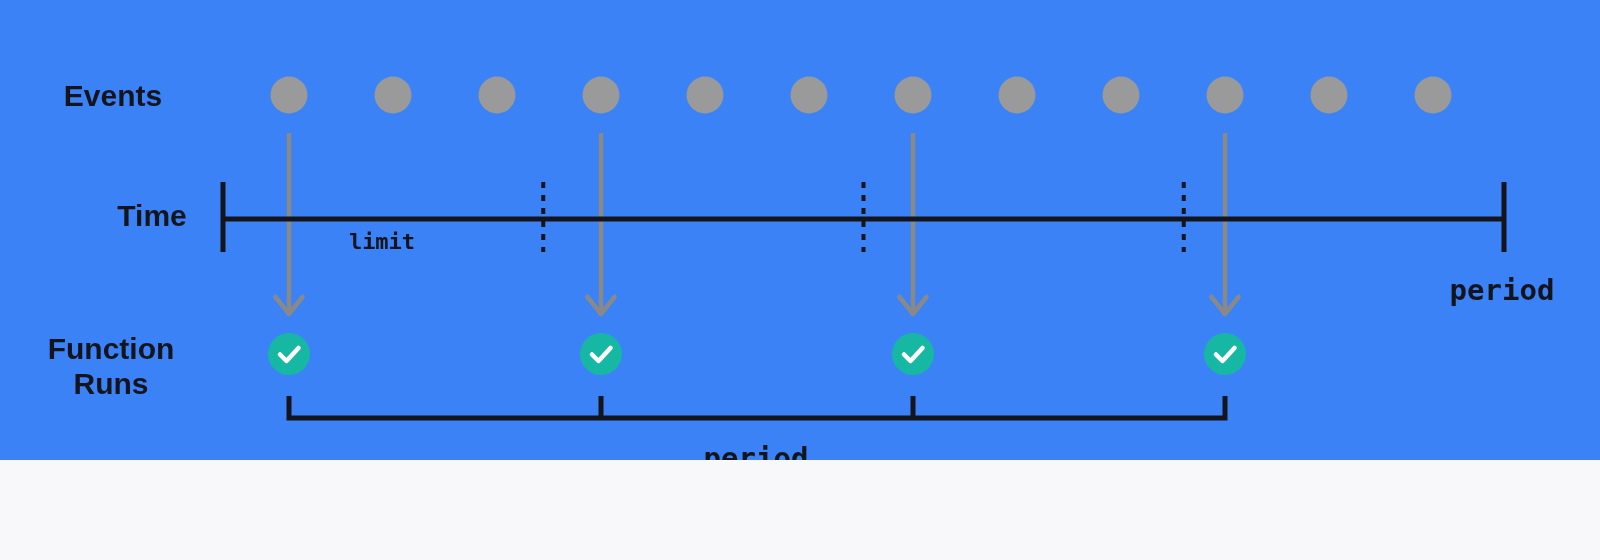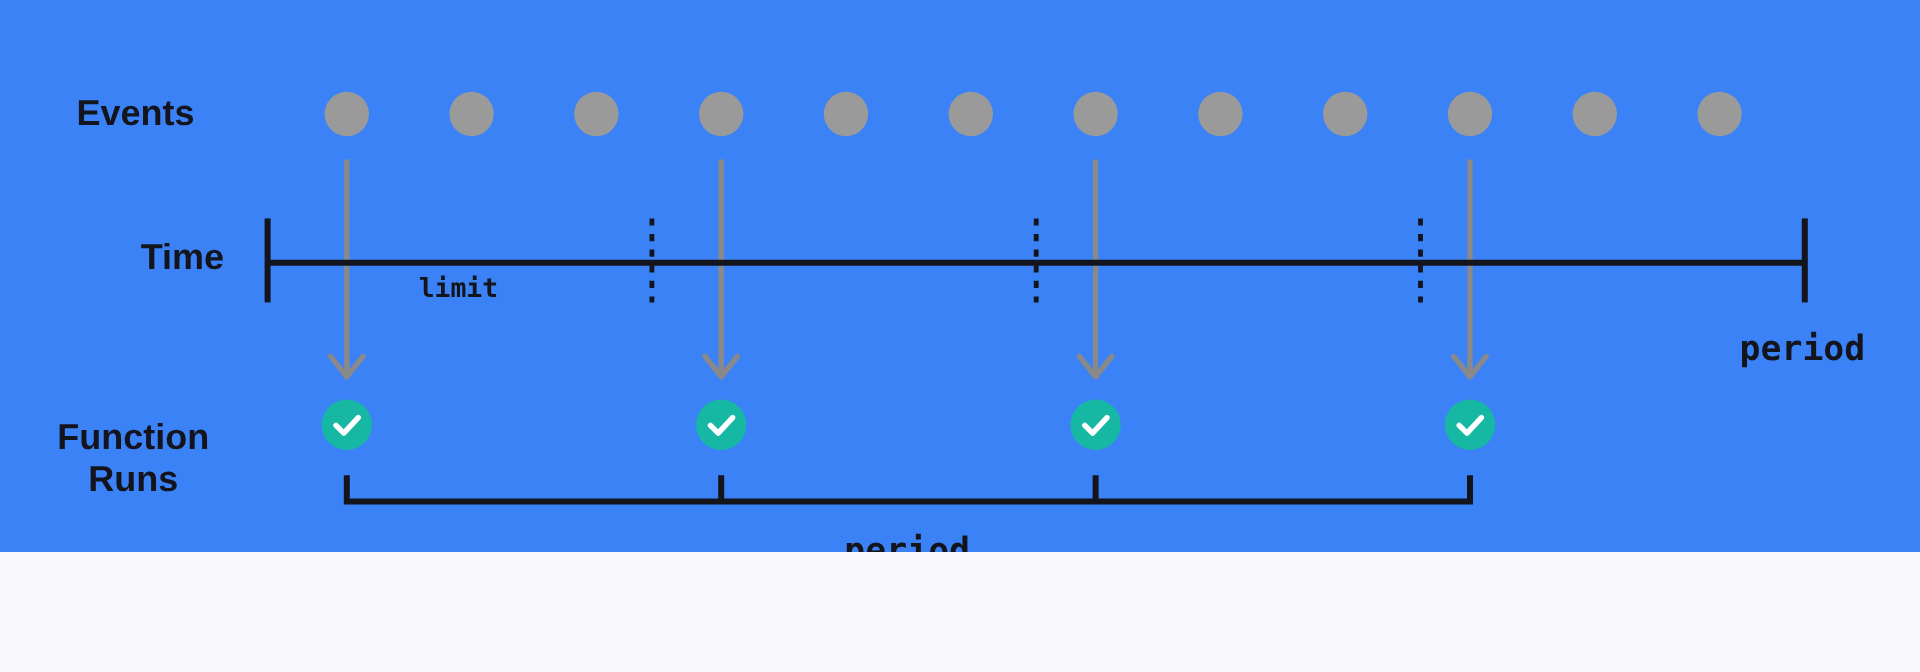--- a/index.html
+++ b/index.html
@@ -25,21 +25,21 @@
     transform: translate(-50%, -50%);
     font-weight: 700;
     font-size: 30px;
     line-height: 35px;
     color: #14141c;
     text-align: center;
     white-space: pre-line;
   }
   .row-label.events { left: 113px; top: 95px; }
   .row-label.time { left: 112px; top: 215px; margin-left: 40px; }
-  .row-label.fnruns { left: 111px; top: 382px; }
+  .row-label.fnruns { left: 111px; top: 366px; }
   .mono-label {
     position: absolute;
     transform: translate(-50%, -50%);
     font-family: "DejaVu Sans Mono", "Liberation Mono", monospace;
     font-weight: 700;
     color: #14141c;
     white-space: nowrap;
   }
   .mono-label.bucket { left: 382px; top: 241px; font-size: 22px; }
   .mono-label.period { left: 1502px; top: 290px; font-size: 29px; }

